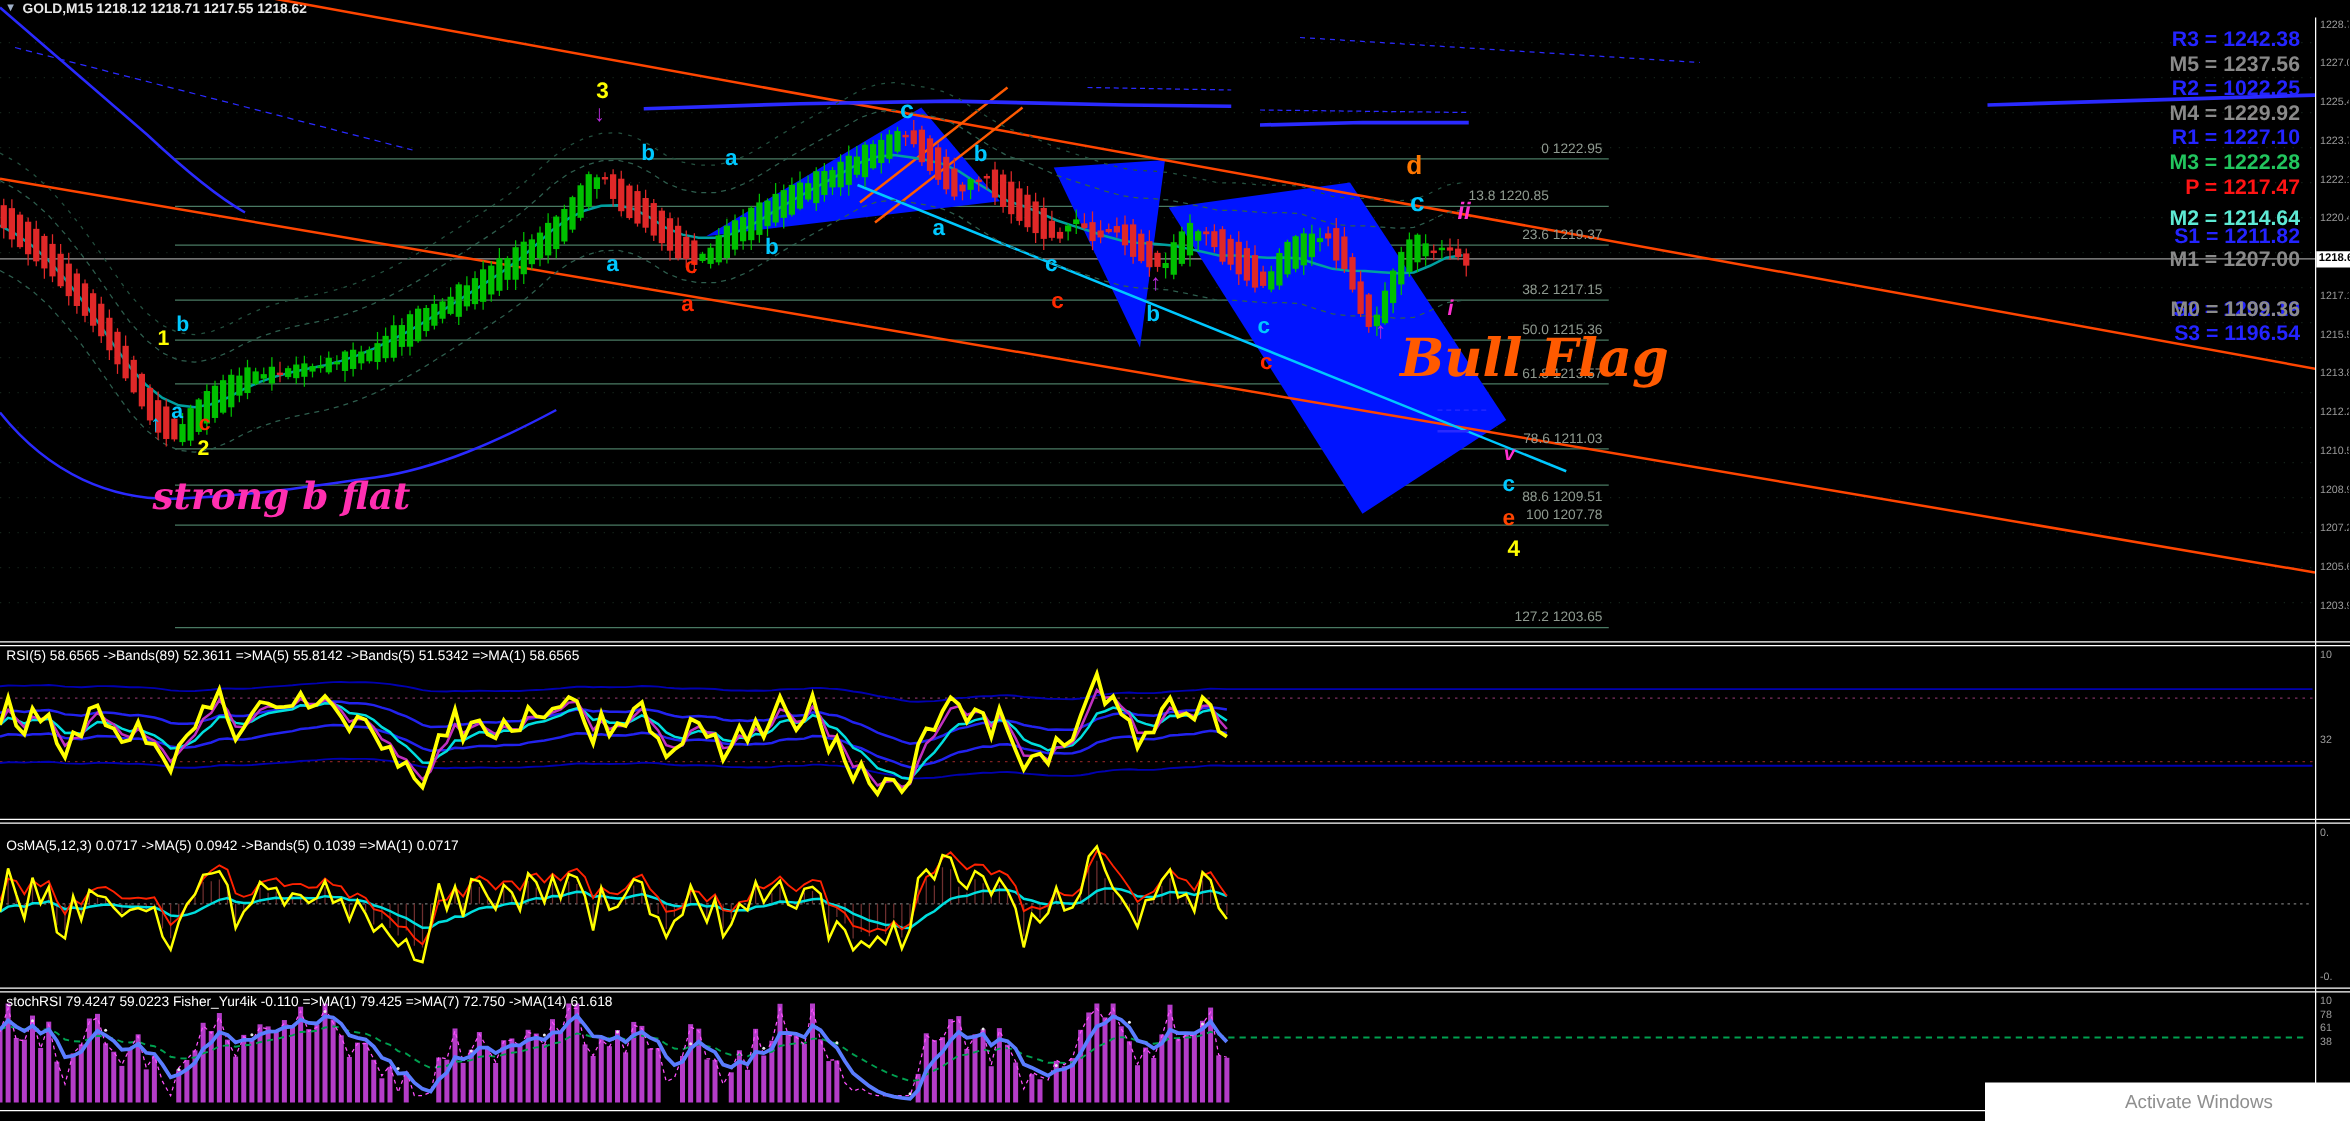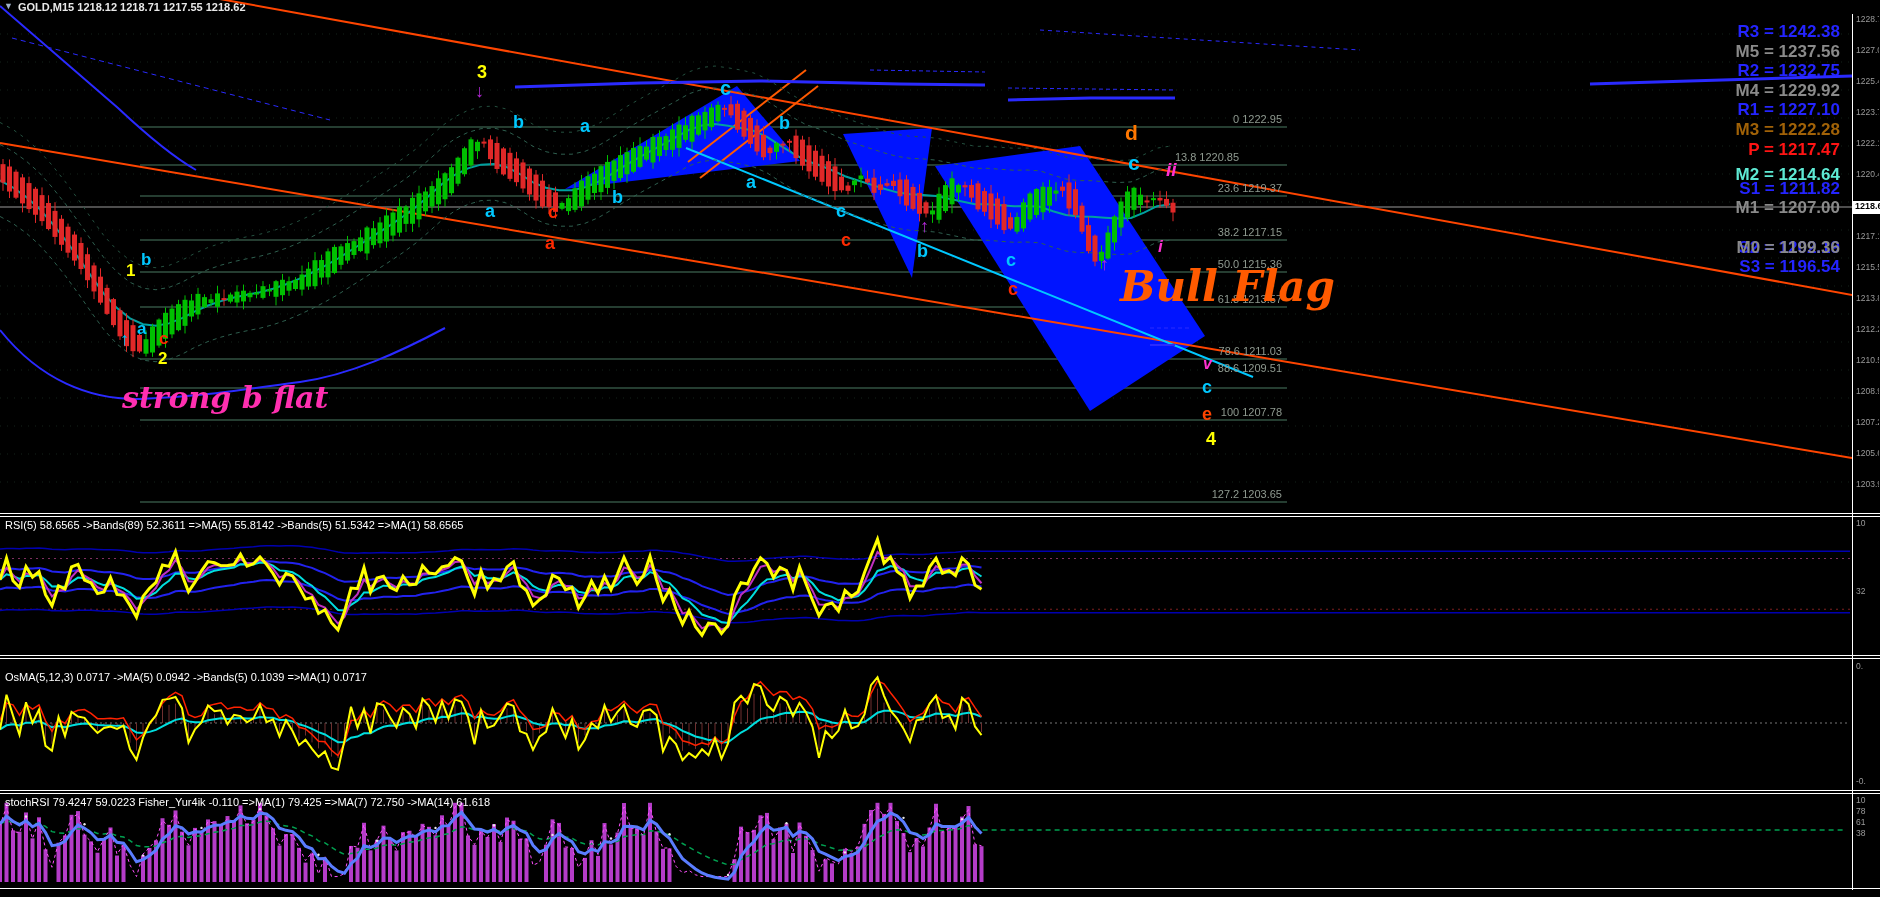--- a/index.html
+++ b/index.html
@@ -449,41 +449,41 @@
       <rect x="1157.5" y="197.93512445794244" width="5" height="2.550449225431379" fill="#e02828"></rect>
       <line x1="1166.5" y1="191.2222540060535" x2="1166.5" y2="208.16531419409807" stroke="#e02828" stroke-width="1"></line>
       <rect x="1164" y="198.92341157593876" width="5" height="6.726326255549424" fill="#e02828"></rect>
       <line x1="1173" y1="198.87995439058932" x2="1173" y2="221.23009038635593" stroke="#e02828" stroke-width="1"></line>
       <rect x="1170.5" y="202.74062638765963" width="5" height="9.77773304166503" fill="#e02828"></rect>
     </svg>
 
   <div id="pivots">
       <div class="pivrow" style="top: 22px; color: rgb(36, 36, 255);">R3 = 1242.38</div>
       <div class="pivrow" style="top: 41.6px; color: rgb(138, 138, 138);">M5 = 1237.56</div>
-      <div class="pivrow" style="top: 61.2px; color: rgb(36, 36, 255);">R2 = 1232.75</div>
+      <div class="pivrow" style="top: 61.2px; color: rgb(36, 36, 255);">R2 = 1022.25</div>
       <div class="pivrow" style="top: 80.8px; color: rgb(138, 138, 138);">M4 = 1229.92</div>
       <div class="pivrow" style="top: 100.4px; color: rgb(36, 36, 255);">R1 = 1227.10</div>
-      <div class="pivrow" style="top: 120px; color: #a16207;">M3 = 1222.28</div>
+      <div class="pivrow" style="top: 120px; color: #22c55e;">M3 = 1222.28</div>
       <div class="pivrow" style="top: 139.6px; color: rgb(255, 20, 20);">P = 1217.47</div>
       <div class="pivrow" style="top: 165px; color: #5eead4;">M2 = 1214.64</div>
       <div class="pivrow" style="top: 178.8px; color: rgb(36, 36, 255);">S1 = 1211.82</div>
       <div class="pivrow" style="top: 198.4px; color: rgb(138, 138, 138);">M1 = 1207.00</div>
       <div class="pivrow" style="top: 218px; color: rgb(36, 36, 255); margin-top: 20px;">S2 = 1202.19</div>
       <div class="pivrow" style="top: 237.6px; color: rgb(138, 138, 138);">M0 = 1199.36</div>
       <div class="pivrow" style="top: 257.2px; color: rgb(36, 36, 255);">S3 = 1196.54</div>
     </div>
   <div id="fibs">
       <div class="fiblab" style="left: 1132px; top: 113px;">0 1222.95</div>
       <div class="fiblab" style="left: 1132px; top: 151px; text-align: center;">13.8 1220.85</div>
       <div class="fiblab" style="left: 1132px; top: 182px;">23.6 1219.37</div>
       <div class="fiblab" style="left: 1132px; top: 226px;">38.2 1217.15</div>
       <div class="fiblab" style="left: 1132px; top: 258px;">50.0 1215.36</div>
       <div class="fiblab" style="left: 1132px; top: 293px;">61.8 1213.57</div>
       <div class="fiblab" style="left: 1132px; top: 345px;">78.6 1211.03</div>
-      <div class="fiblab" style="left: 1132px; top: 362px;">88.6 1209.51</div>
+      <div class="fiblab" style="left: 1132px; top: 392px;">88.6 1209.51</div>
       <div class="fiblab" style="left: 1132px; top: 406px;">100 1207.78</div>
       <div class="fiblab" style="left: 1132px; top: 488px;">127.2 1203.65</div>
     </div>
   <div id="waves">
       <div class="wave" style="left: 126px; top: 262px; color: rgb(255, 255, 0); font-size: 17px;">1</div>
       <div class="wave" style="left: 141px; top: 251px; color: rgb(0, 200, 255); font-size: 17px;">b</div>
       <div class="wave" style="left: 137px; top: 320px; color: rgb(0, 200, 255); font-size: 17px;">a</div>
       <div class="wave" style="left: 159px; top: 330px; color: rgb(255, 42, 0); font-size: 17px;">c</div>
       <div class="wave" style="left: 158px; top: 350px; color: rgb(255, 255, 0); font-size: 17px;">2</div>
       <div class="wave" style="left: 120px; top: 330px; color: rgb(0, 200, 255); font-size: 18px;">↑</div>
@@ -879,13 +879,16 @@
       <div class="tick" style="top: 586px;">32</div>
       <div class="tick" style="top: 661px;">0.</div>
       <div class="tick" style="top: 776px;">-0.</div>
       <div class="tick" style="top: 795px;">10</div>
       <div class="tick" style="top: 806px;">78</div>
       <div class="tick" style="top: 817px;">61</div>
       <div class="tick" style="top: 828px;">38</div>
     </div>
   <div class="curbox">1218.6</div>
 
+  <div class="wm">
+    <div>Activate Windows</div>
+  </div>
 </div>
 
 </body></html>

